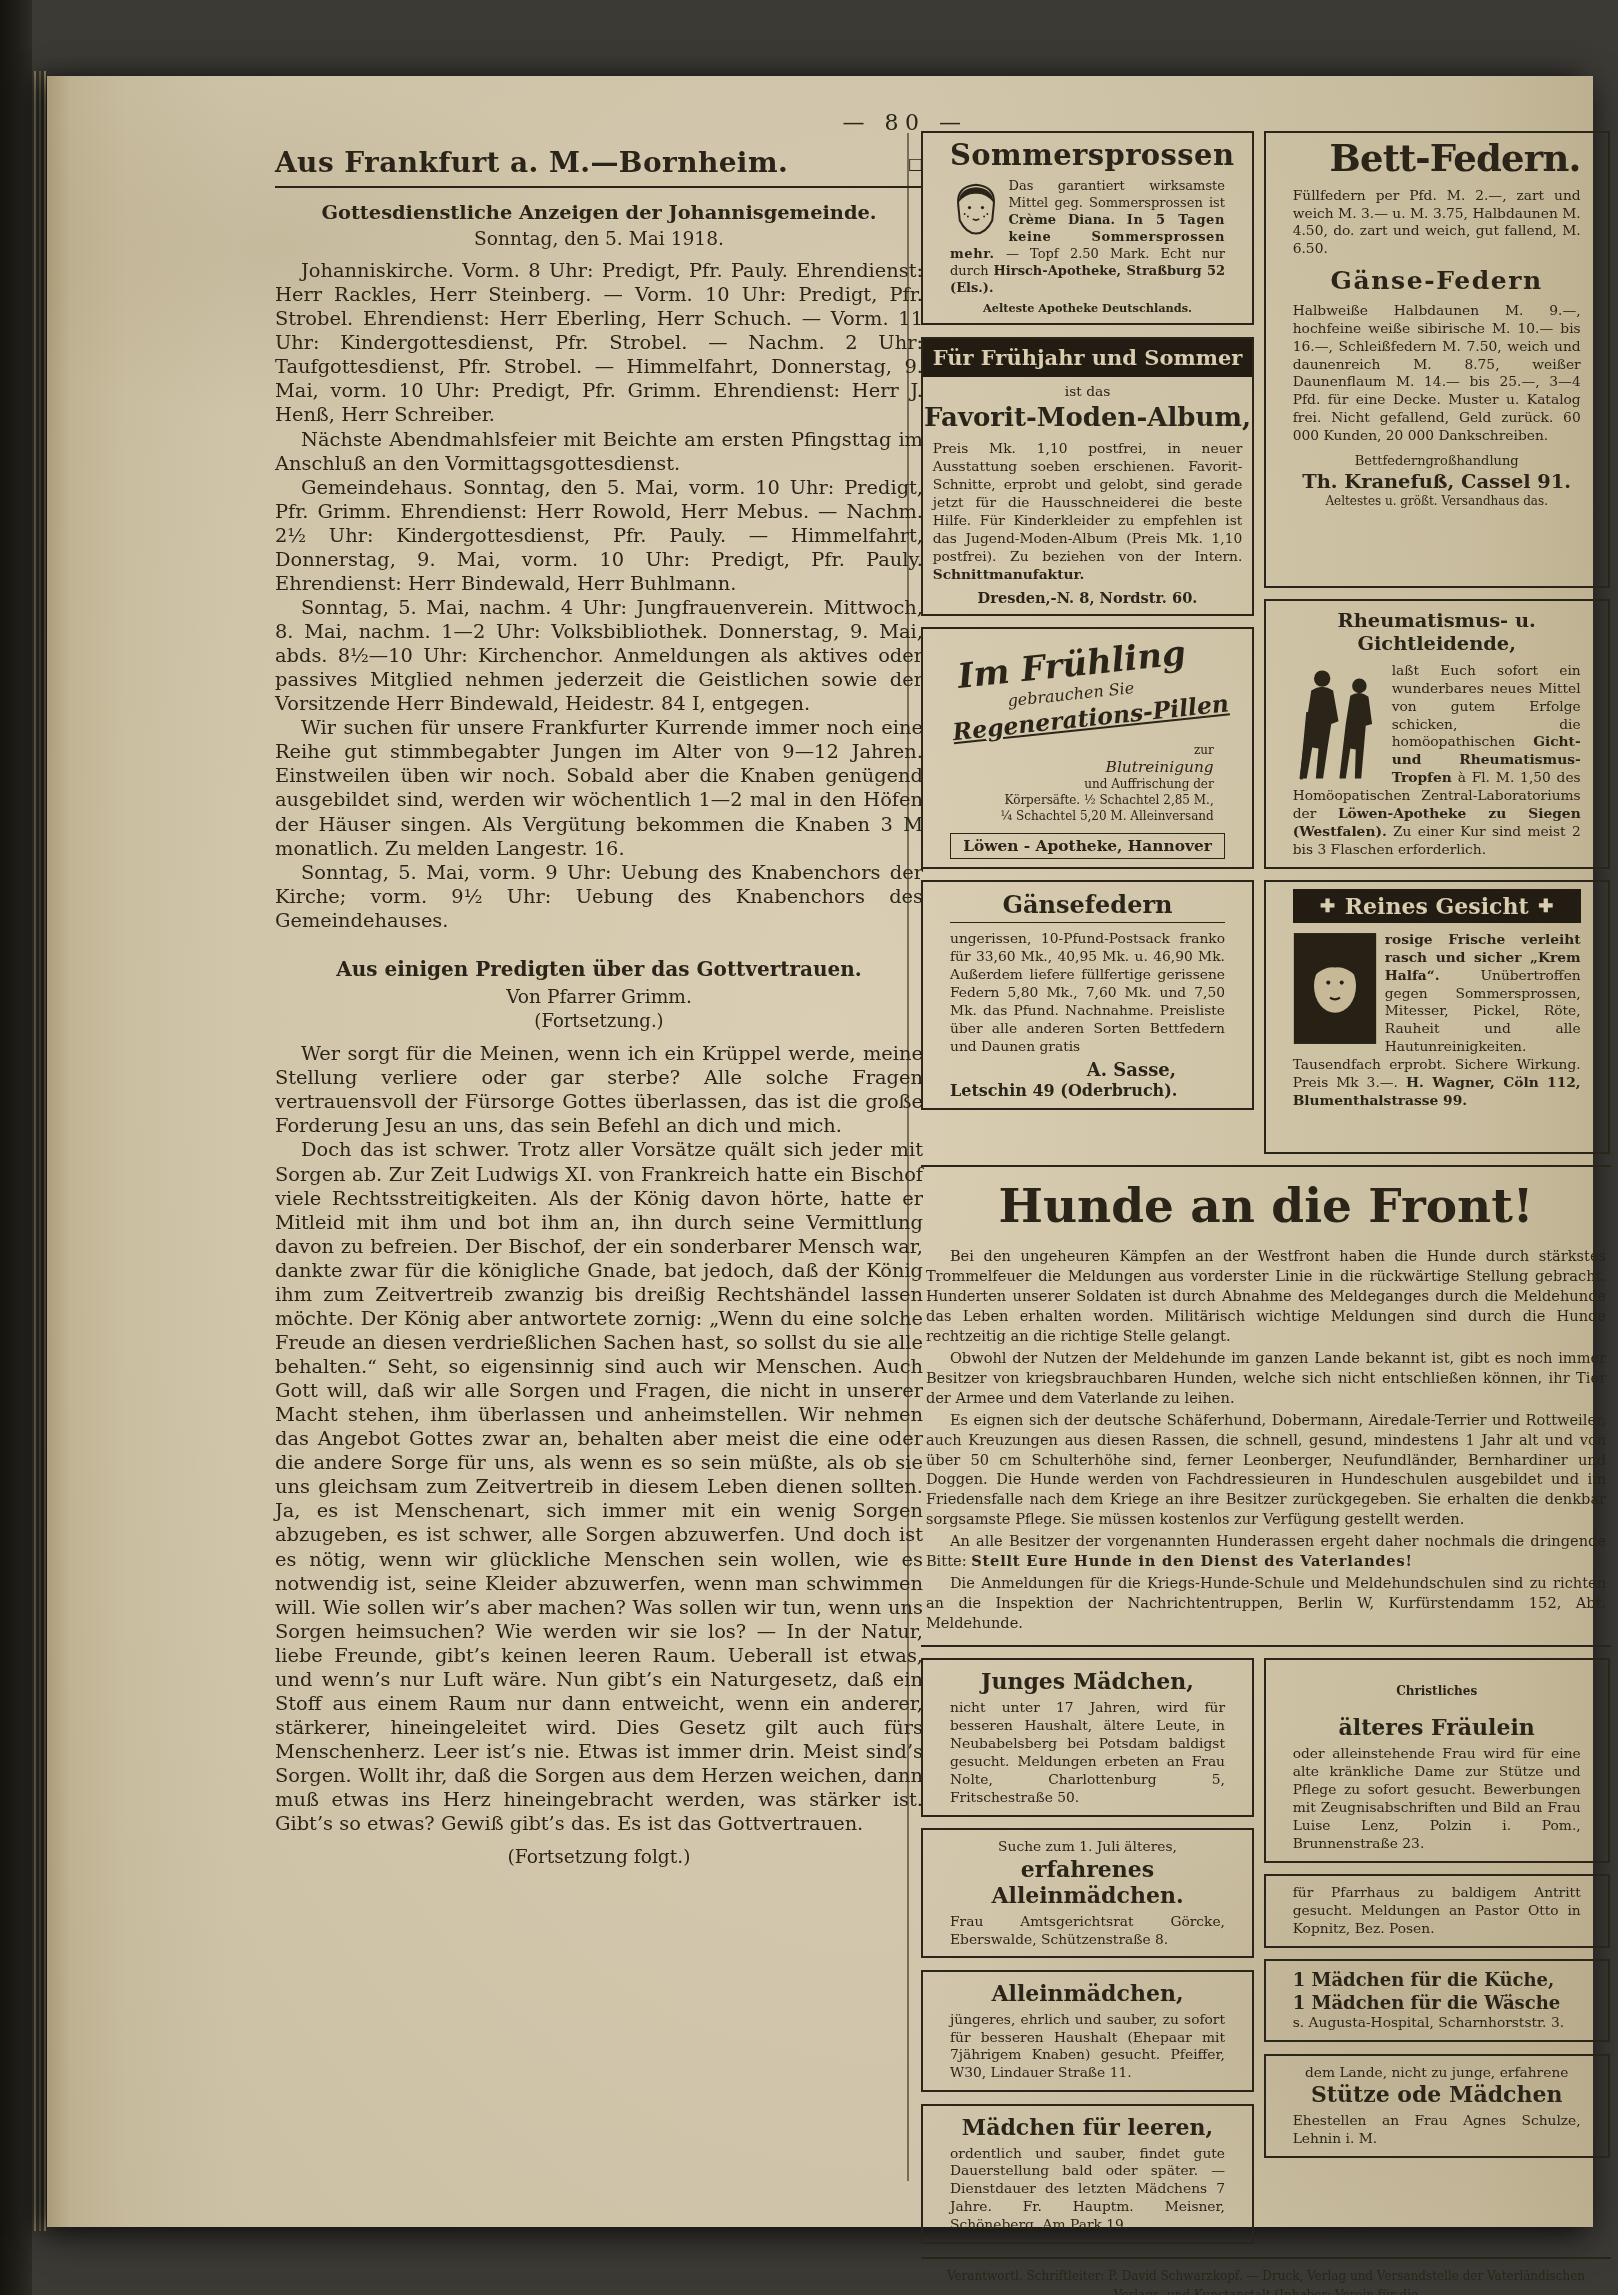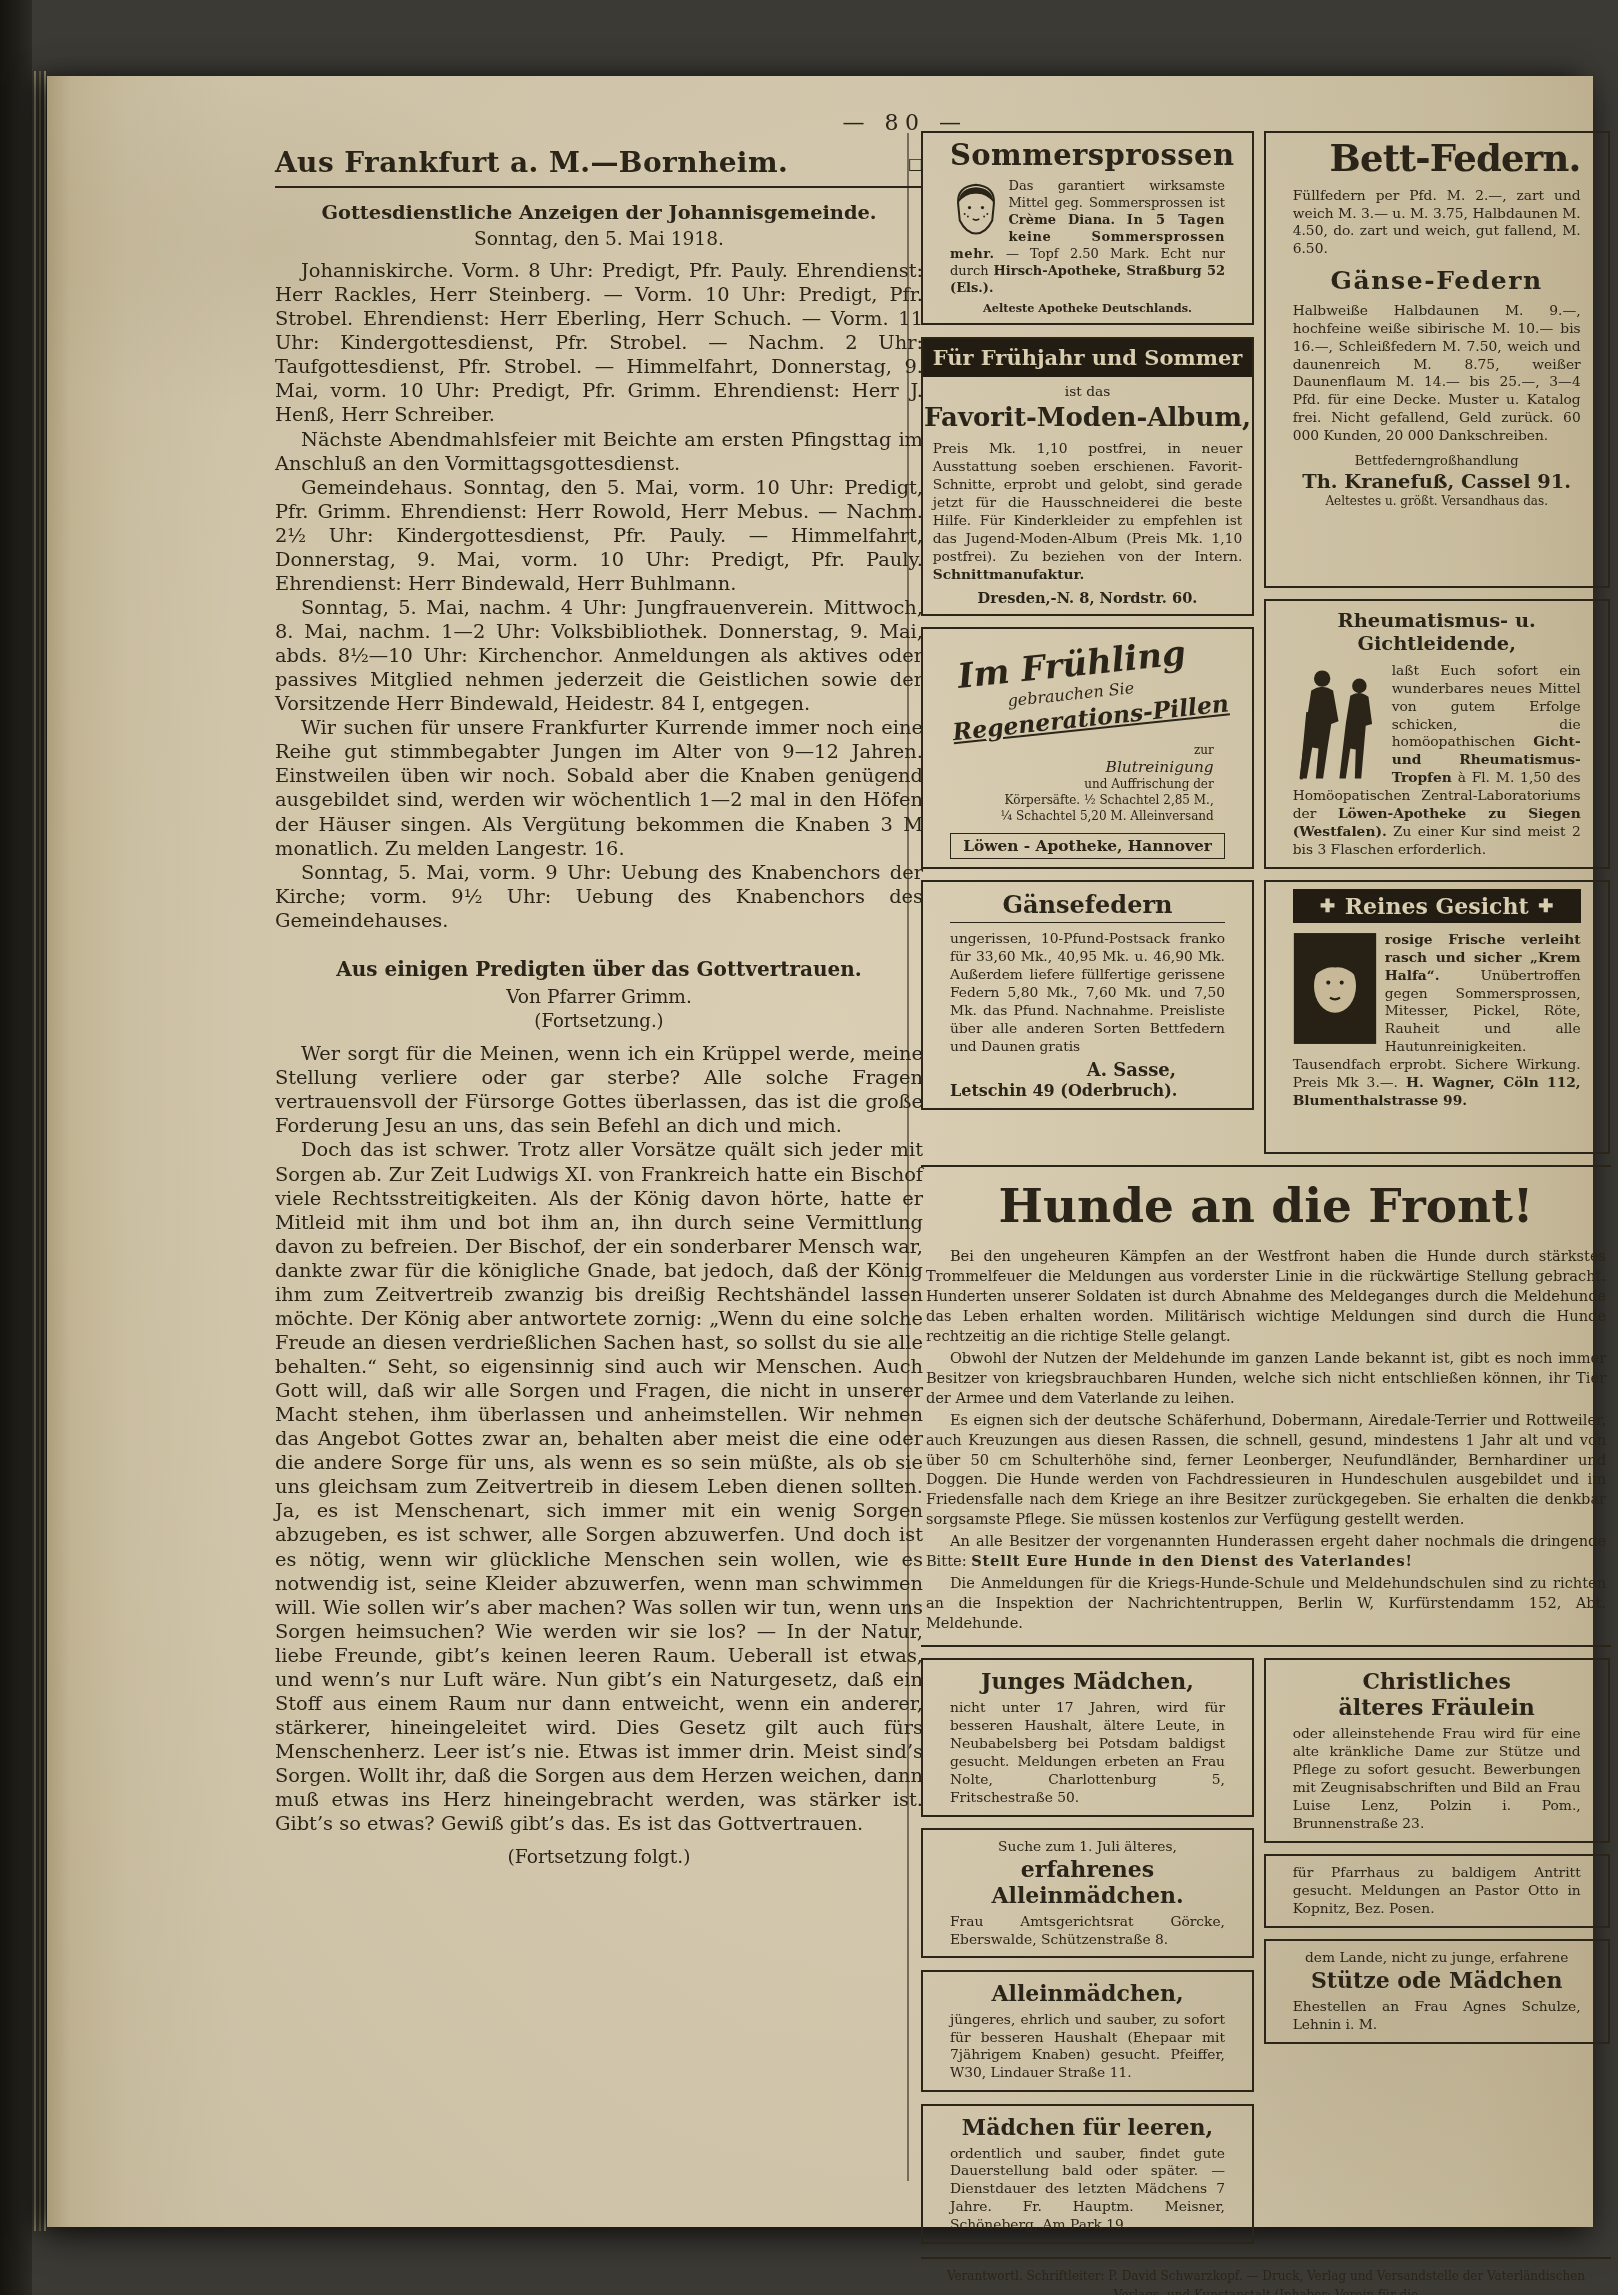--- a/index.html
+++ b/index.html
@@ -119,21 +119,21 @@
 
   
   #hunde{border-top:2.4px solid #2b2418;border-bottom:2px solid #2b2418;
     padding:6.5px 4.9px 9.7px;margin-bottom:11.3px;min-height:405px;}
   .hunde-title{font-size:47px;font-weight:bold;text-align:center;margin:4.9px 0 13px;}
   #hunde p{font-size:14.6px;line-height:1.36;text-align:justify;text-indent:24px;margin:0 0 2.4px;}
   .appeal{font-weight:bold;letter-spacing:0.8px;}
 
   
   .cl-title{font-size:22px;font-weight:bold;text-align:center;margin:0 0 4.9px;}
-  .cl-kicker{font-size:22px;font-weight:bold;text-align:center;margin:0;}
+  .cl-kicker{font-size:12px;font-weight:bold;text-align:center;margin:16px;}
   .cl-lead{font-size:13.8px;text-align:center;margin:0 0 1.6px;}
   .cl-line{font-size:18px;font-weight:bold;margin:0 0 1.6px;}
 
   
   #imprint{border-top:2px solid #2b2418;margin-top:1.6px;padding-top:8px;
     font-size:12px;text-align:center;line-height:1.55;}
 </style>
 </head>
 <body>
 
@@ -333,20 +333,25 @@
         <div class="ad">
           <div class="cl-kicker">Christliches</div>
           <div class="cl-title">älteres Fräulein</div>
           <p class="ad-body">oder alleinstehende Frau wird für eine alte kränkliche Dame zur Stütze und Pflege zu sofort gesucht. Bewerbungen mit Zeugnisabschriften und Bild an Frau Luise Lenz, Polzin i. Pom., Brunnenstraße 23.</p>
         </div>
 
         <div class="ad">
           <p class="ad-body">für Pfarrhaus zu baldigem Antritt gesucht. Meldungen an Pastor Otto in Kopnitz, Bez. Posen.</p>
         </div>
 
+        <div class="ad">
+          <div class="cl-line">1 Mädchen für die Küche,</div>
+          <div class="cl-line">1 Mädchen für die Wäsche</div>
+          <p class="ad-body">s. Augusta-Hospital, Scharnhorststr. 3.</p>
+        </div>
 
         <div class="ad">
           <div class="cl-lead">dem Lande, nicht zu junge, erfahrene</div>
           <div class="cl-title">Stütze ode Mädchen</div>
           <p class="ad-body">Ehestellen an Frau Agnes Schulze, Lehnin i. M.</p>
         </div>
       </div>
     </div>
 
     <div id="imprint">

